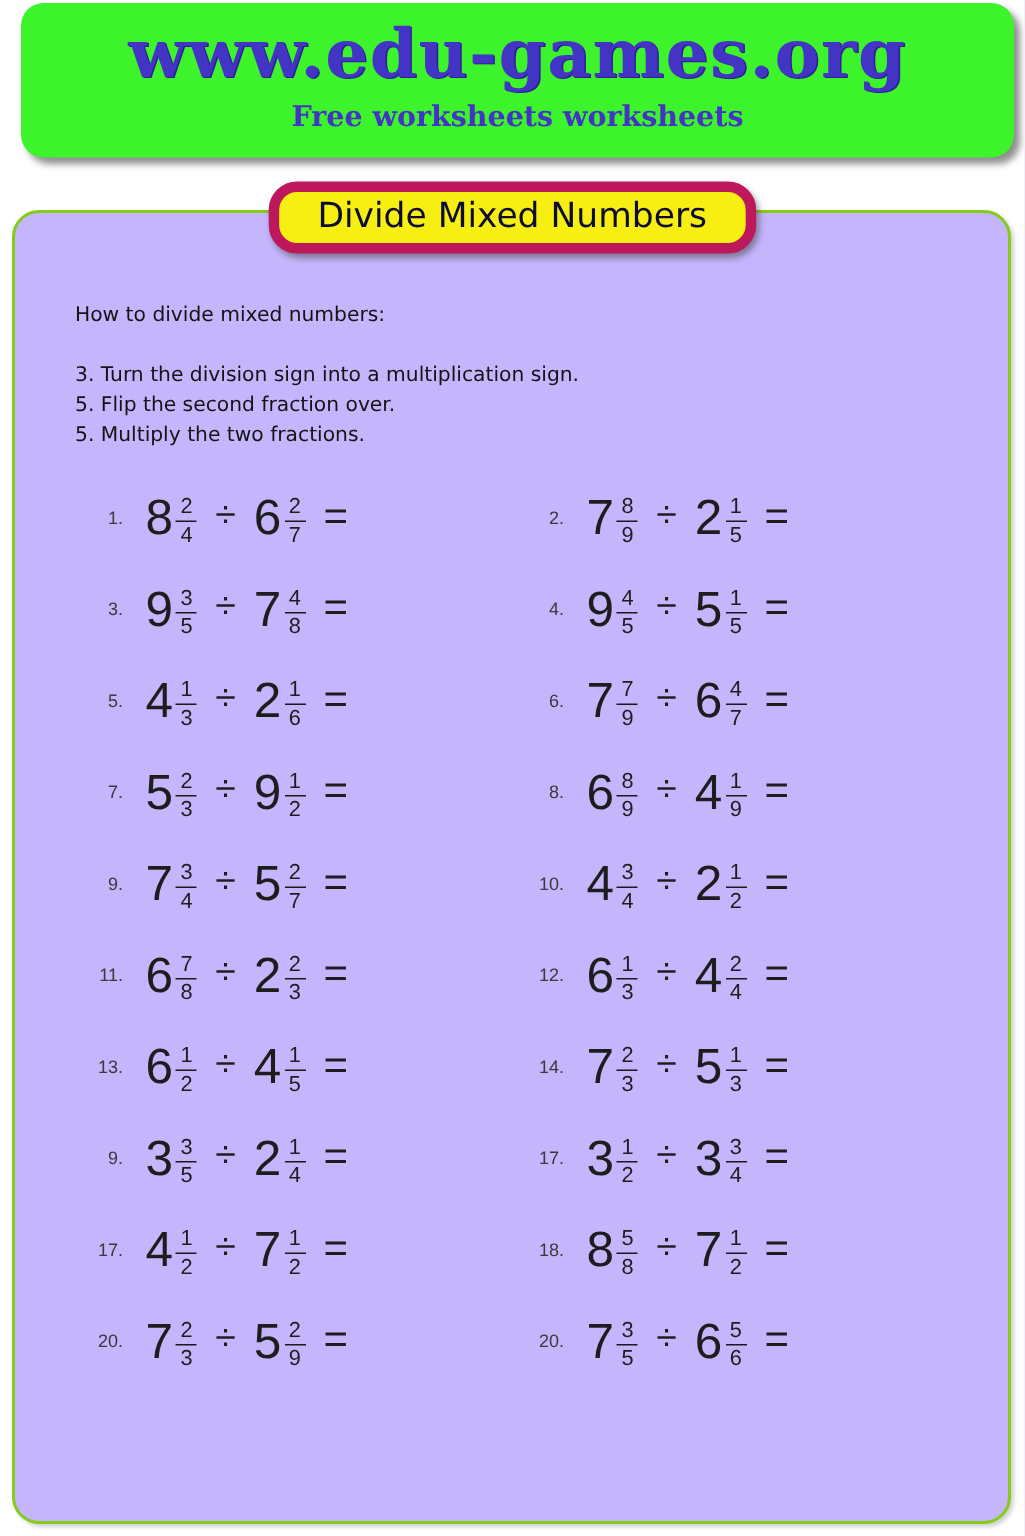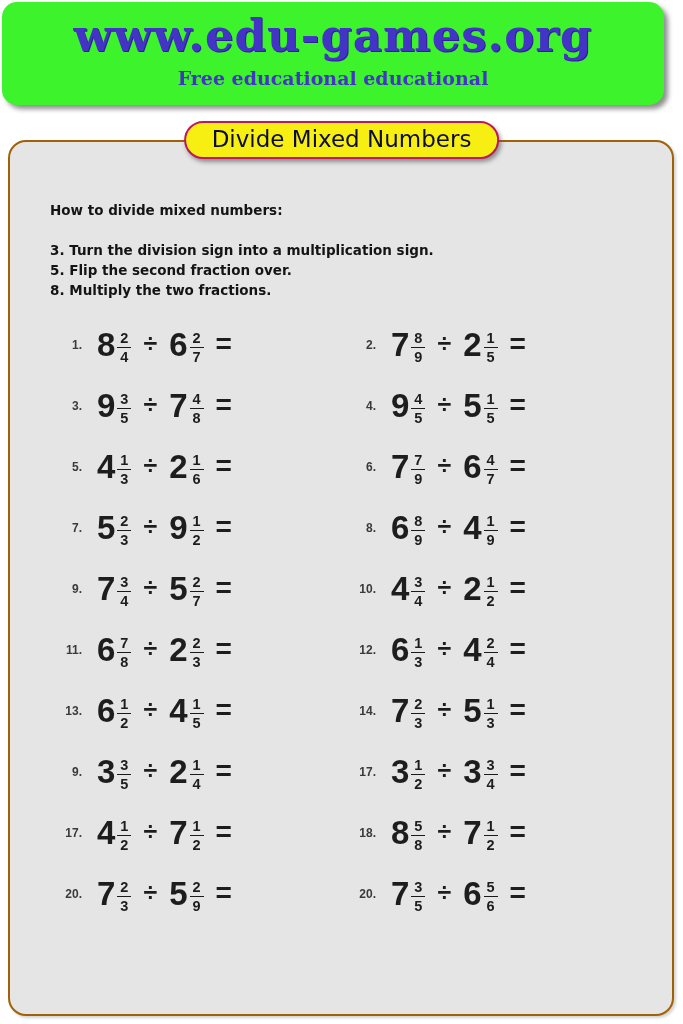--- a/index.html
+++ b/index.html
@@ -5,53 +5,52 @@
   * { margin:0; padding:0; box-sizing:border-box; }
   html,body { background:#ffffff; }
   .page {
     position:relative; width:683px; height:1024px;
     background:#ffffff; overflow:hidden;
     font-family:"Liberation Sans", sans-serif;
   }
 
   
   .site-banner {
-    position:absolute; top:2px; left:2px; width:662px; height:103px;
+    position:absolute; top:2px; left:14px; width:662px; height:103px;
     background:#3df32b; border-radius:15px;
     box-shadow:4px 4px 5px #8f8f8f;
     text-align:center;
   }
   .site-url {
     margin-top:7px;
     font-family:"DejaVu Serif", serif;
     font-weight:bold; font-size:45px; letter-spacing:1px;
     color:#4334c6; text-shadow:1px 1px 0 #2c1f96;
   }
   .site-tagline {
     margin-top:5px;
     font-family:"DejaVu Serif", serif;
     font-weight:bold; font-size:19px;
     color:#4334c6;
   }
 
   
   .sheet {
     position:absolute; top:140px; left:8px; width:666px; height:876px;
-    background:#e5e5e5;
-    border:2px solid #a16207; border-radius:18px;
+    background:#c4b5fd;
+    border:2px solid #84cc16; border-radius:18px;
     box-shadow:2px 2px 3px rgba(0,0,0,0.18);
     padding:58px 30px 0 40px;
-    font-weight:bold;
   }
 
   
   .title-badge {
     position:absolute; top:121px; left:50%; transform:translateX(-50%);
     background:#f8ef12;
-    border:2px solid #be185d; border-radius:19px;
+    border:7px solid #be185d; border-radius:19px;
     padding:3px 26px 5px 26px;
     box-shadow:2px 3px 4px rgba(70,70,70,0.55);
     z-index:5; white-space:nowrap;
   }
   .title-badge span {
     font-family:"DejaVu Sans", sans-serif;
     font-size:23px; font-weight:500; color:#0d0d33;
   }
 
   
@@ -87,33 +86,33 @@
   .op { font-size:25px; margin:0 12px; transform:translateY(-1px); }
   .eq { font-size:28px; margin-left:12px; transform:translateY(-1px); }
 </style>
 </head>
 <body>
 
 <div class="page">
 
   <header class="site-banner">
     <div class="site-url">www.edu-games.org</div>
-    <div class="site-tagline">Free educational educational</div>
+    <div class="site-tagline">Free worksheets worksheets</div>
   </header>
 
   <div class="title-badge">
     <span>Divide Mixed Numbers</span>
   </div>
 
   <div class="sheet">
     <div class="instructions">
       <p class="instr-heading">How to divide mixed numbers:</p>
       <p>3. Turn the division sign into a multiplication sign.</p>
       <p>5. Flip the second fraction over.</p>
-      <p>8. Multiply the two fractions.</p>
+      <p>5. Multiply the two fractions.</p>
     </div>
 
     <div class="problems" id="problems-grid">
   <div class="problem">
     <span class="pnum">1.</span>
     <span class="mixed">
       <span class="whole">8</span>
       <span class="frac">
         <span class="ftop">2</span>
         <span class="fbot">4</span>

